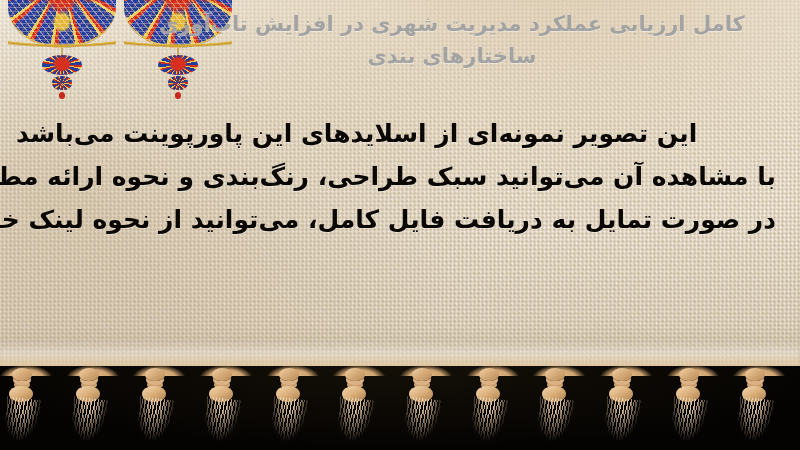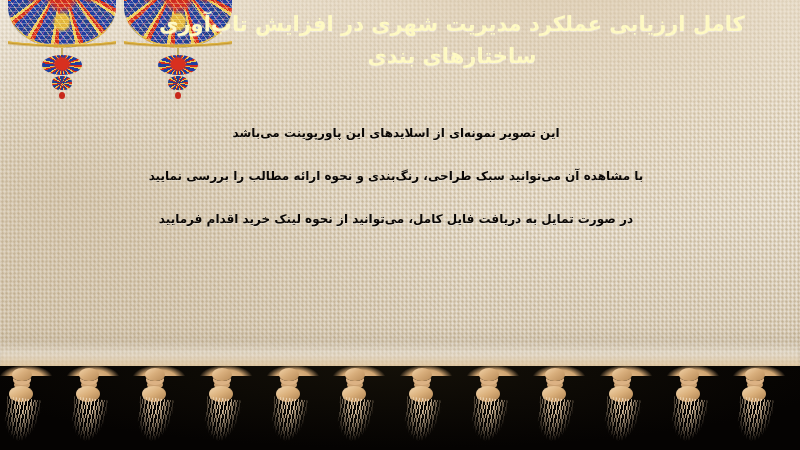--- a/index.html
+++ b/index.html
@@ -114,29 +114,29 @@
   }
   .orn-stem{
     position:absolute;left:53px;top:48px;width:2px;height:10px;
     background:#bda14a;opacity:.8;
   }
 
   
   .title{
     position:absolute;right:38px;top:8px;width:620px;
     text-align:center;
-    color:#fef9c3;
+    color:#a3a3a3;
     font-size:21px;line-height:32px;font-weight:700;
     letter-spacing:0px;
     text-shadow:0 1px 0 rgba(255,255,255,.35);
   }
   .body-block{
     position:absolute;right:24px;top:112px;width:760px;
-    text-align:center;color:#0a0705;
-    font-size:12px;line-height:43px;font-weight:700;
+    text-align:left;color:#0a0705;
+    font-size:25px;line-height:43px;font-weight:700;
     text-shadow:0 1px 0 rgba(255,255,255,.30);
   }
   .body-line{display:block;white-space:nowrap;}
 </style>
 </head>
 <body>
 
 <div class="slide">
 
   <div class="fabric"></div>

